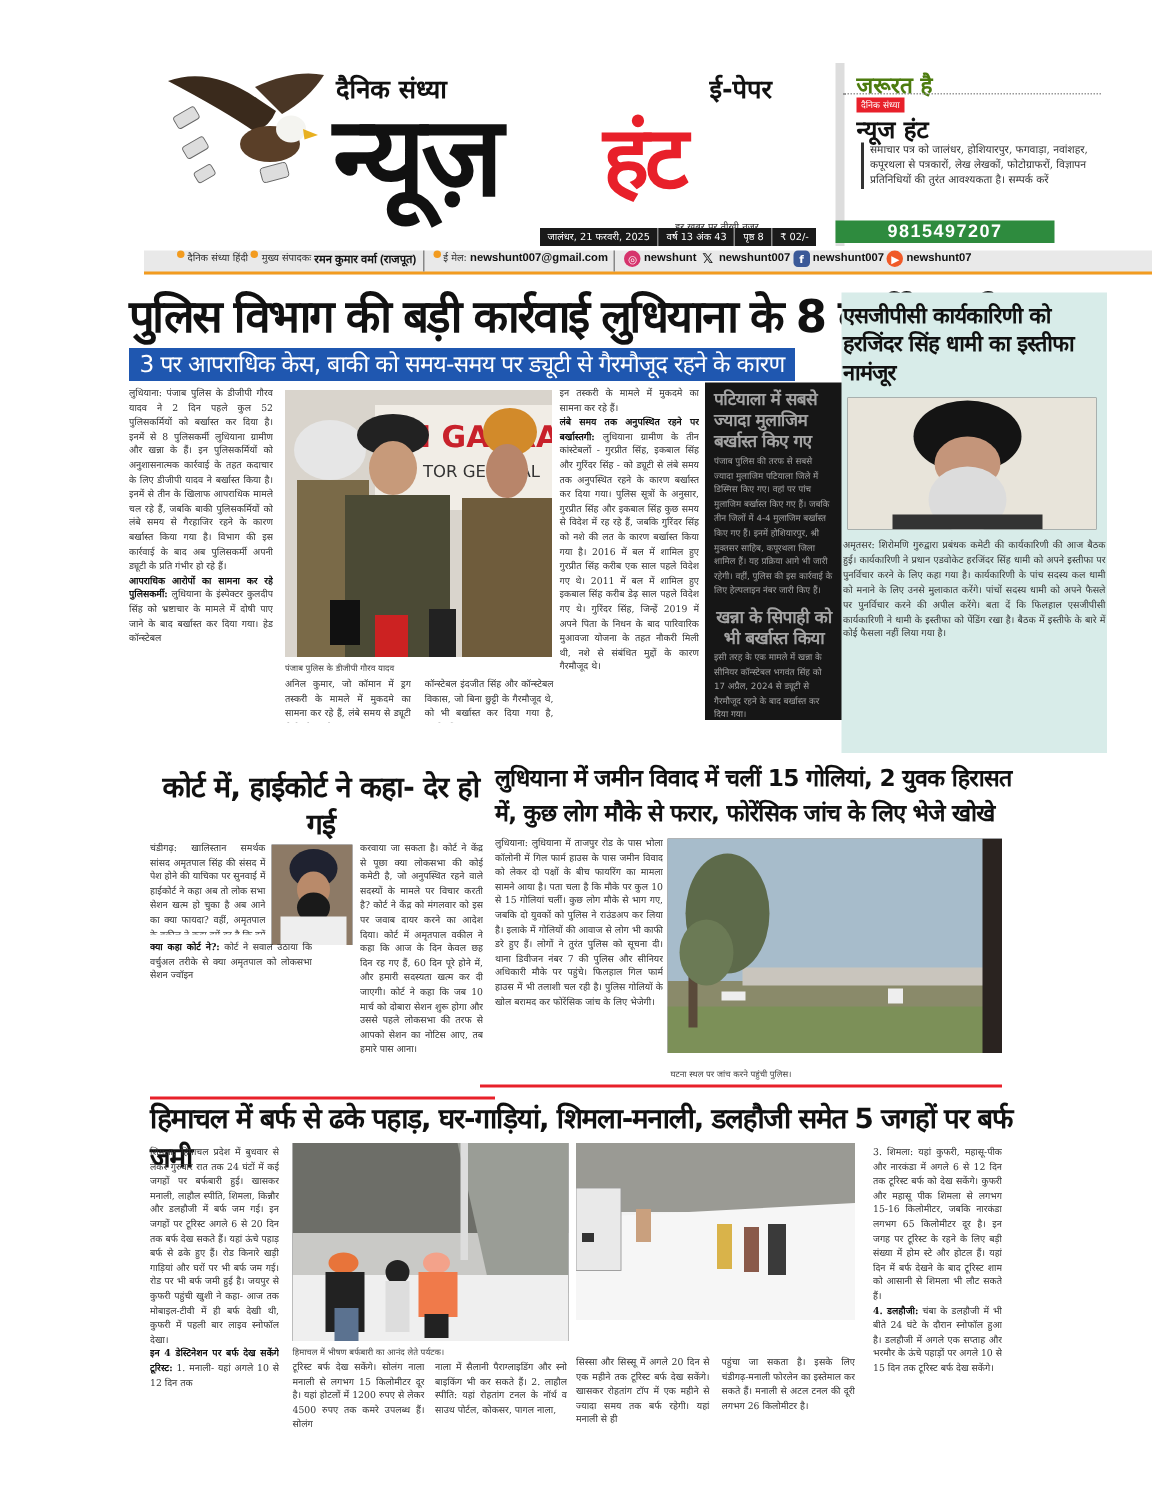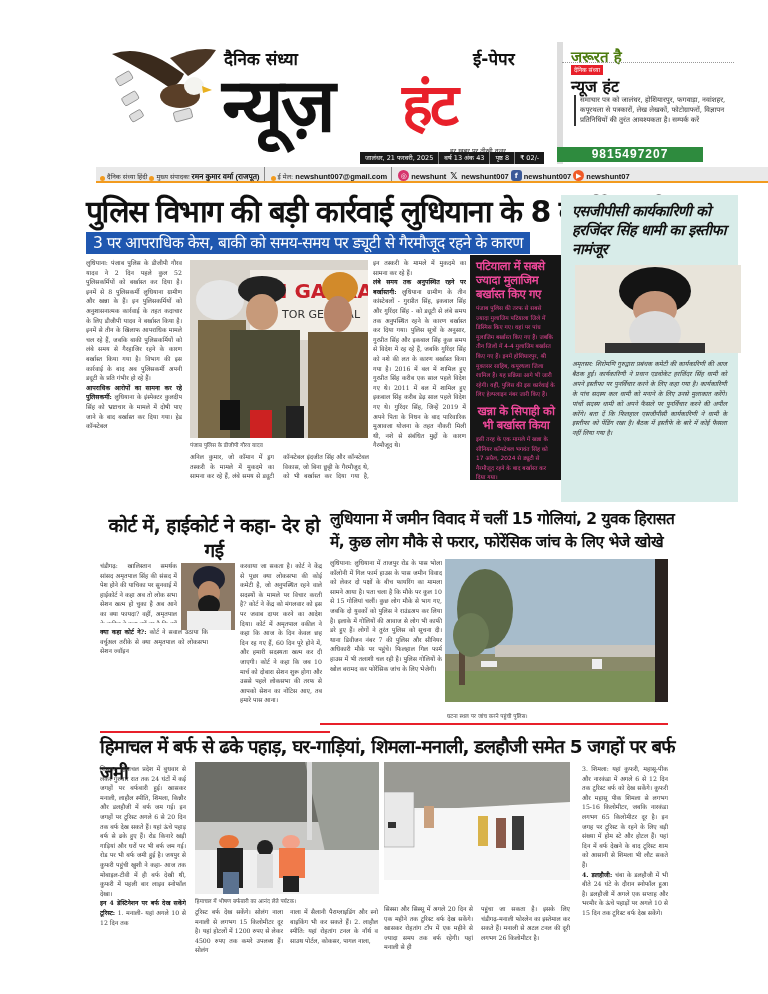--- a/index.html
+++ b/index.html
@@ -14,46 +14,46 @@
   .eagle { left: 110px; top: 44px; width: 110px; height: 90px; }
   .mast-small { left: 224px; top: 47px; font-size: 17px; font-weight: bold; color: #111; }
   .mast-epaper { left: 473px; top: 47px; font-size: 17px; font-weight: bold; color: #111; }
   .mast-news { left: 222px; top: 60px; font-size: 74px; font-weight: 900; color: #111; letter-spacing: -3px; line-height: 90px; }
   .mast-hunt { left: 402px; top: 60px; font-size: 58px; font-weight: 900; color: #e8202a; letter-spacing: -3px; line-height: 90px; }
   .tagline { left: 450px; top: 146px; font-size: 6.5px; color: #333; }
   .dateline { left: 360px; top: 152px; height: 12px; background: #1a1a1a; color: #fff; font-size: 6.5px; display: flex; align-items: center; gap: 0; }
   .dateline span { padding: 0 5px; border-right: 1px solid #888; line-height: 12px; }
   .dateline span:last-child { border-right: none; }
 
-  .infobar { left: 96px; top: 167px; width: 672px; height: 16px; background: #e9e9e9; border-bottom: 2px solid #f29b1f; display: flex; align-items: flex-end; font-size: 6.5px; color: #333; padding-left: 2px; white-space: nowrap; }
+  .infobar { left: 96px; top: 167px; width: 672px; height: 16px; background: #e9e9e9; border-bottom: 2px solid #f29b1f; display: flex; align-items: flex-start; font-size: 6.5px; color: #333; padding-left: 20px; white-space: nowrap; }
   .infobar .dot { display: inline-block; width: 5px; height: 5px; border-radius: 50%; background: #f29b1f; margin: 0 2px; }
   .infobar .sep { width: 1px; height: 14px; background: #888; margin: 0 4px; }
   .infobar b { font-family: "Liberation Sans", sans-serif; color: #111; font-size: 7.5px; }
   .ico { display: inline-flex; align-items: center; justify-content: center; width: 11px; height: 11px; border-radius: 3px; color: #fff; font-size: 7px; font-weight: bold; margin: 0 2px; }
 
   
   .adbox { left: 557px; top: 42px; width: 182px; height: 122px; border-left: 6px solid #ddd; background: #fff; }
   .ad-title { left: 571px; top: 46px; font-size: 15px; font-weight: bold; color: #4d7c0f; }
   .ad-rule { left: 562px; top: 62px; width: 172px; border-top: 1px dotted #999; }
   .ad-badge { left: 571px; top: 65px; background: #e8202a; color: #fff; font-size: 6px; padding: 1px 3px; }
   .ad-name { left: 571px; top: 75px; font-size: 16px; font-weight: bold; color: #111; }
   .ad-body { left: 574px; top: 95px; width: 160px; border-left: 2px solid #333; padding-left: 4px; font-size: 7px; line-height: 10.2px; color: #333; font-family: "DejaVu Serif", serif; }
   .ad-phone { left: 557px; top: 147px; width: 146px; height: 15px; background: #2e8b3e; color: #fff; font-family: "Liberation Sans", sans-serif; font-weight: bold; font-size: 12px; text-align: center; line-height: 15px; letter-spacing: 1px; }
 
   
   .lead-hl { left: 86px; top: 194px; font-size: 30px; line-height: 36px; letter-spacing: -1.5px; }
   .lead-sub { left: 86px; top: 232px; width: 444px; height: 22px; background: #1f57b0; color: #fff; font-size: 15.5px; line-height: 22px; text-align: center; letter-spacing: -0.5px; }
   .photo { background: #666; overflow: hidden; }
   .caption { font-size: 5.6px; color: #444; font-family: "DejaVu Serif", serif; }
 
-  .sidebar-black { left: 470px; top: 255px; width: 92px; height: 225px; background: #161616; color: #ec4899; padding: 4px 6px; }
+  .sidebar-black { left: 470px; top: 255px; width: 92px; height: 225px; background: #161616; color: #a3a3a3; padding: 4px 6px; }
   .sidebar-black h3 { font-size: 11.5px; line-height: 14px; font-weight: bold; letter-spacing: -0.4px; }
   .sidebar-black p { font-size: 5.8px; line-height: 9.6px; margin-top: 3px; }
 
-  .right-col { left: 561px; top: 195px; width: 177px; height: 307px; background: #d8ece9; padding: 7px 11px; font-style: italic; }
+  .right-col { left: 561px; top: 195px; width: 177px; height: 307px; background: #d8ece9; padding: 7px 1px; }
   .right-col h3 { font-size: 14.5px; line-height: 19px; font-weight: bold; color: #111; letter-spacing: -0.5px; }
 
   .redrule { height: 2px; background: #e8202a; }
 </style>
 </head>
 <body>
 
 <div class="abs eagle">
   <svg width="110" height="90" viewBox="0 0 110 90">
     <path d="M2 10 Q30 0 62 22 L74 30 Q70 40 60 44 Q40 30 2 10Z" fill="#3a2a1c"></path>

